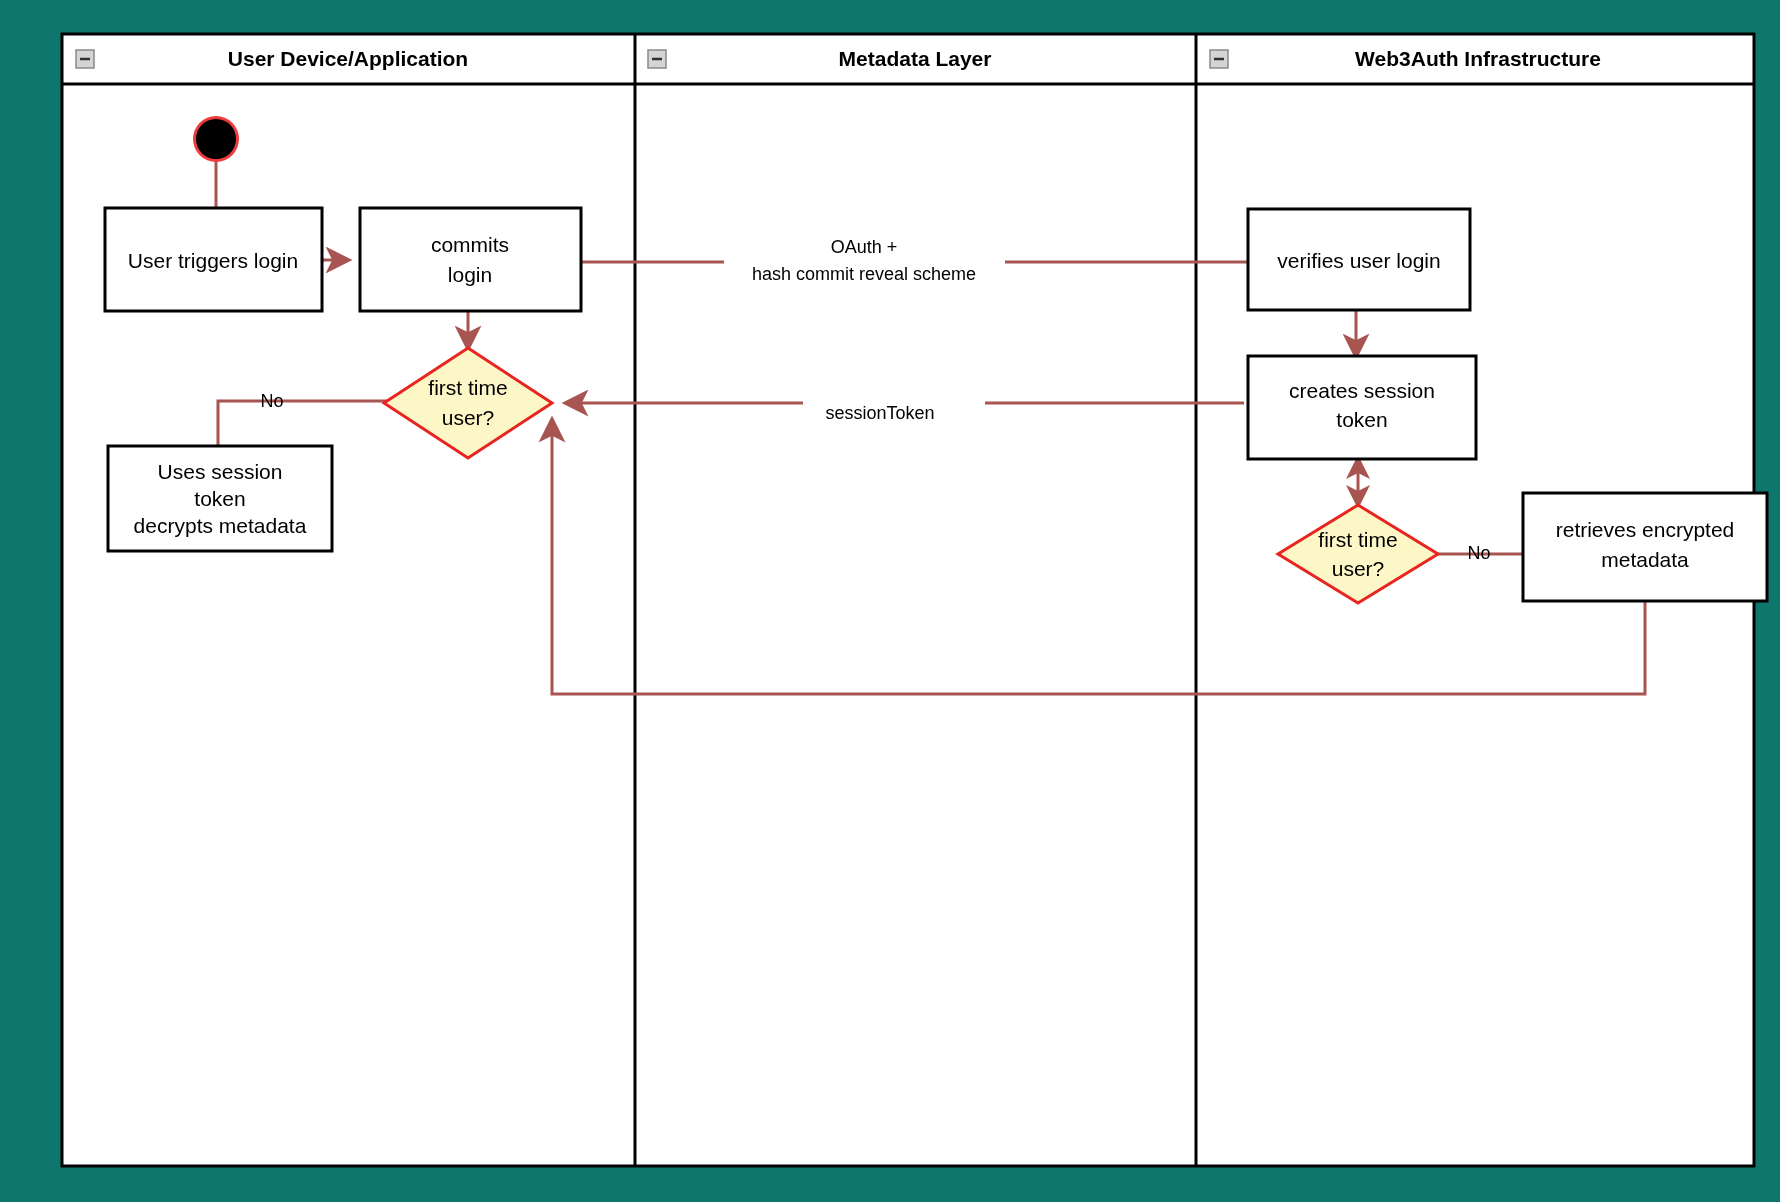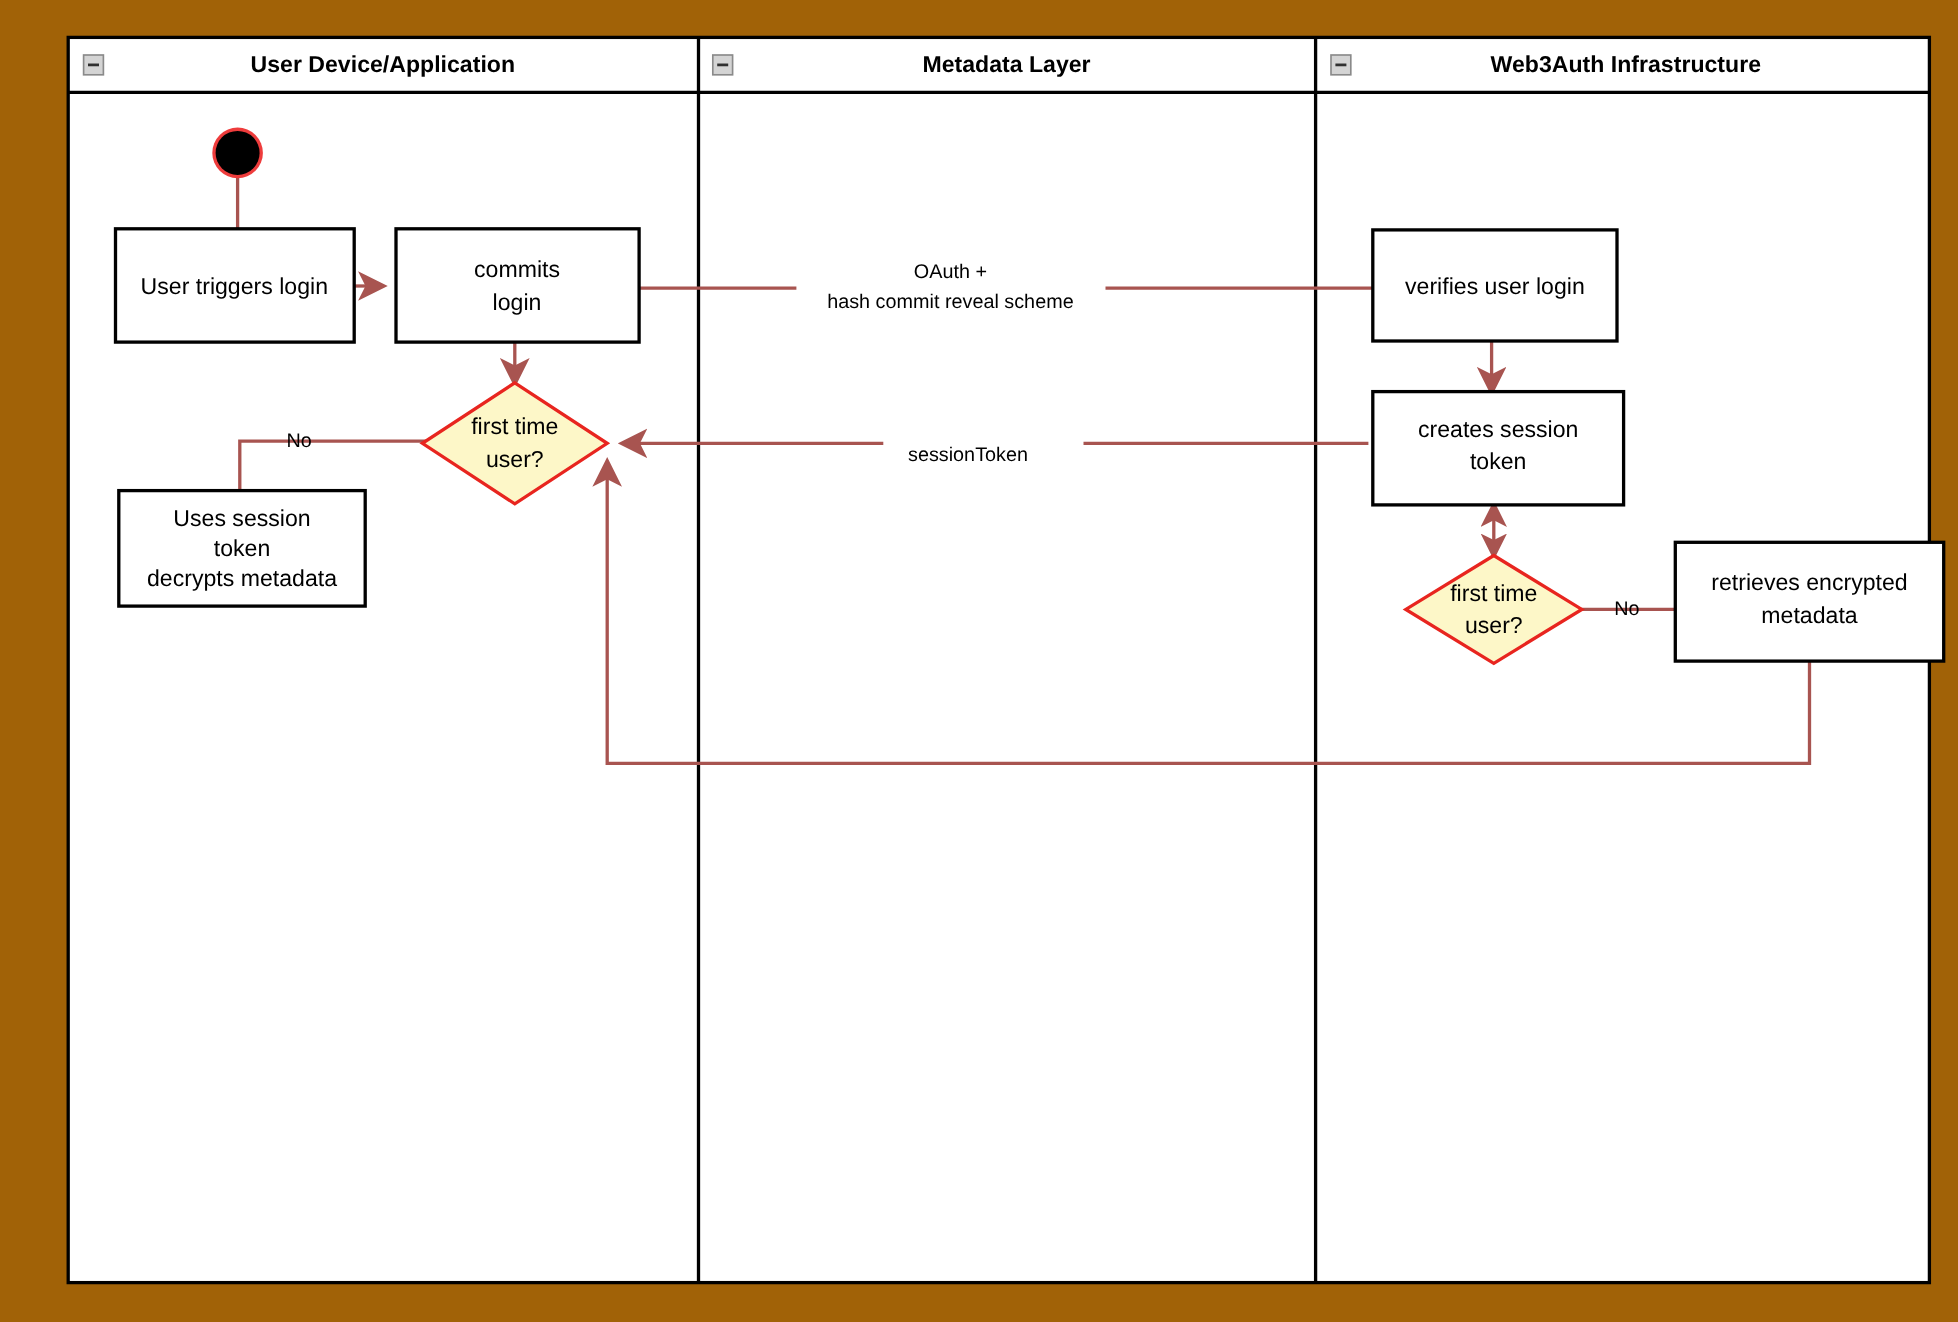--- a/index.html
+++ b/index.html
@@ -5,21 +5,21 @@
   html, body {
     margin: 0;
     padding: 0;
     background: #ffffff;
     font-family: "Liberation Sans", sans-serif;
   }
   #stage {
     position: relative;
     width: 1780px;
     height: 1202px;
-    background: #a16207;
+    background: #0f766e;
     overflow: hidden;
   }
   svg.diagram {
     display: block;
     width: 1780px;
     height: 1202px;
   }
   .lane-title {
     font-family: "Liberation Sans", sans-serif;
     font-size: 21px;

